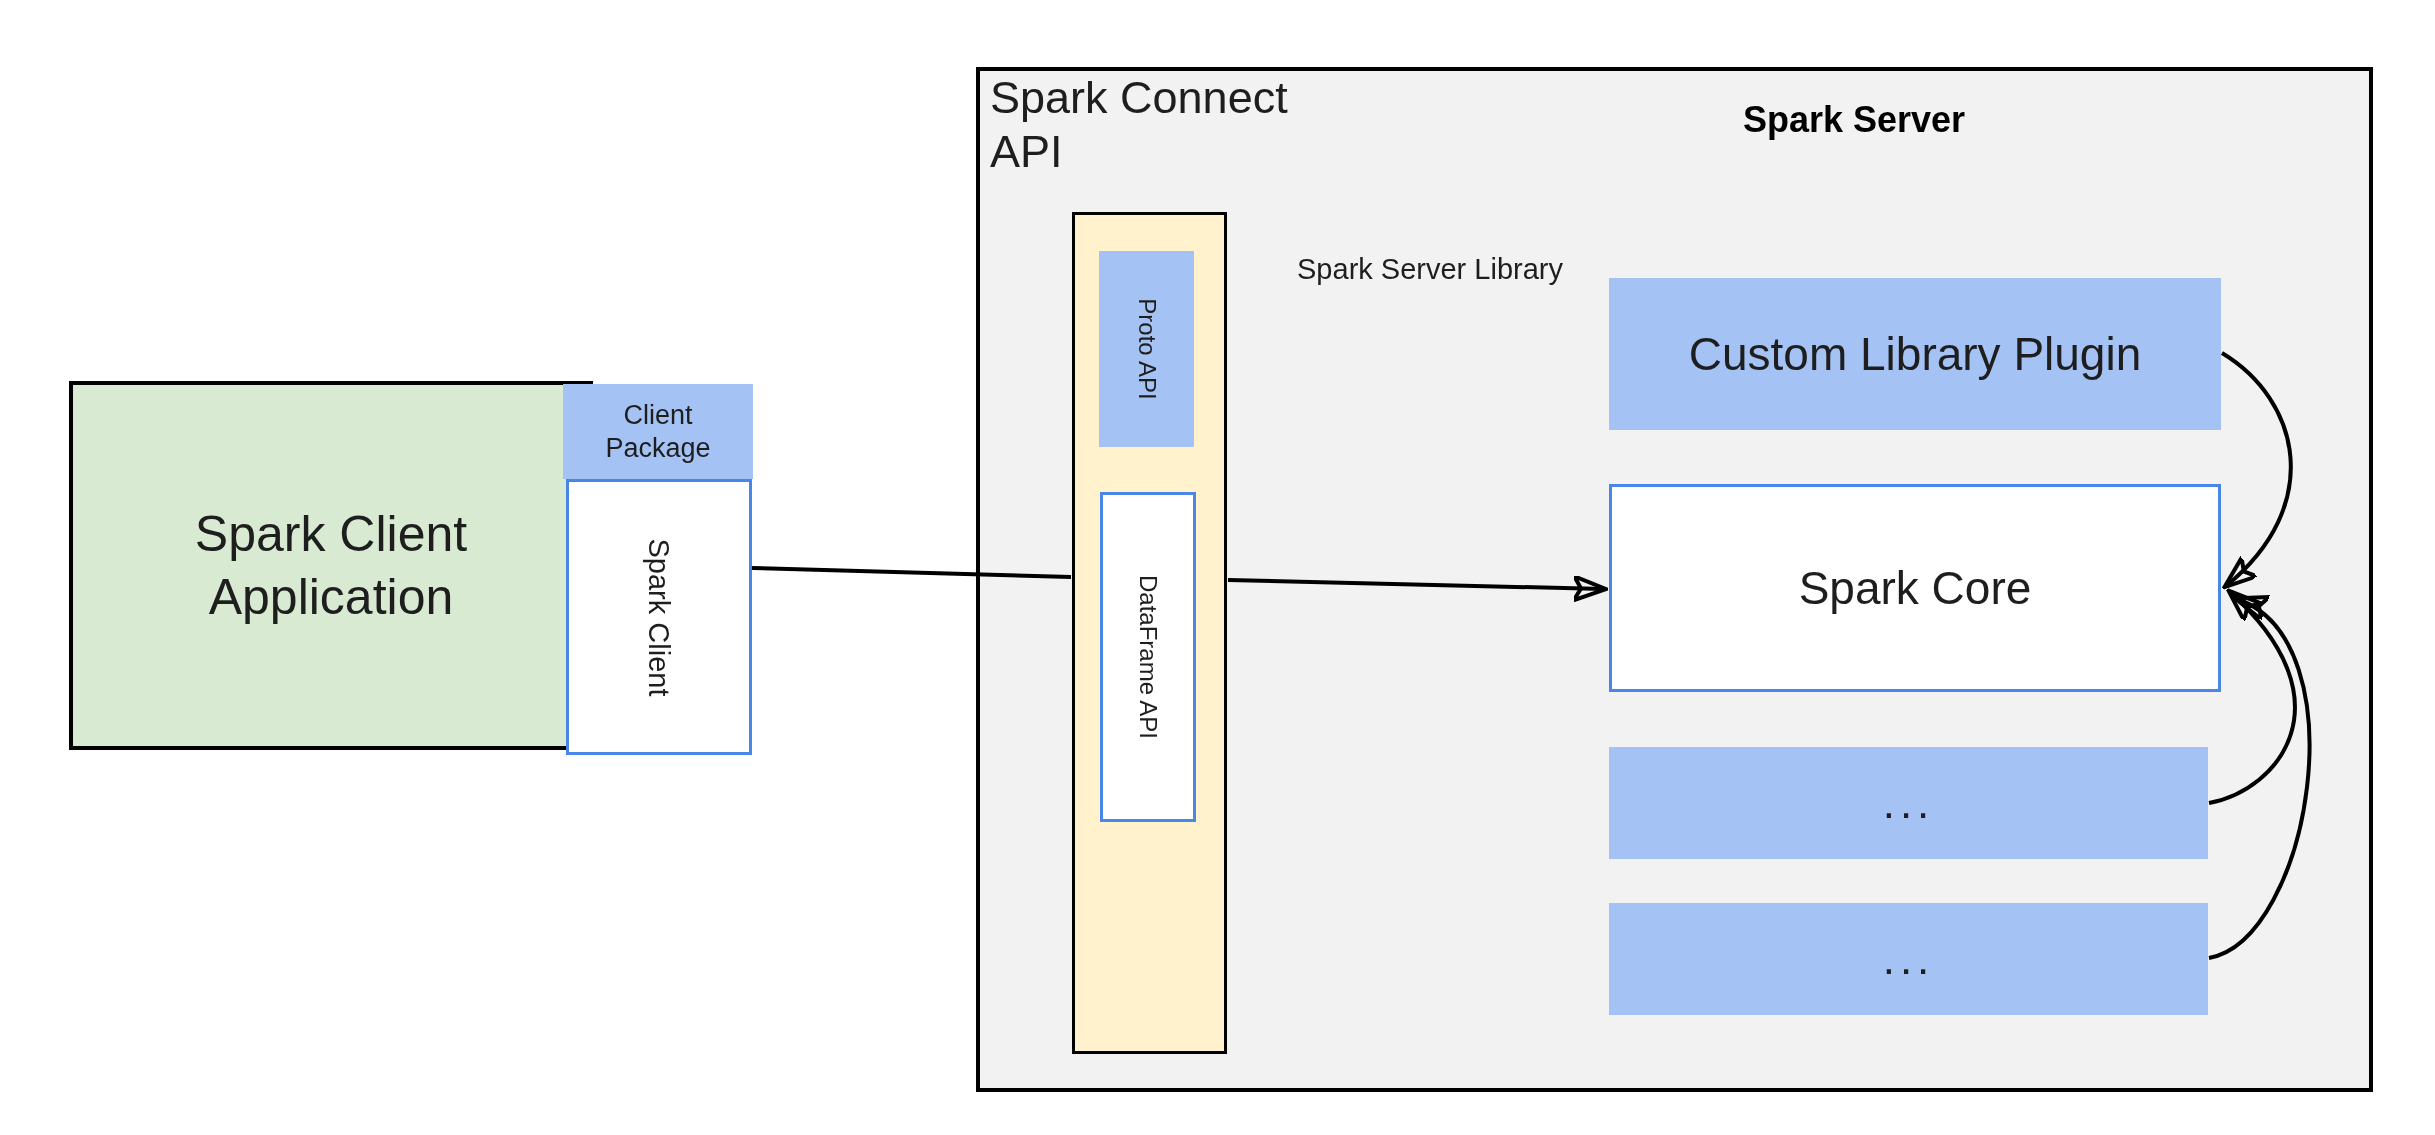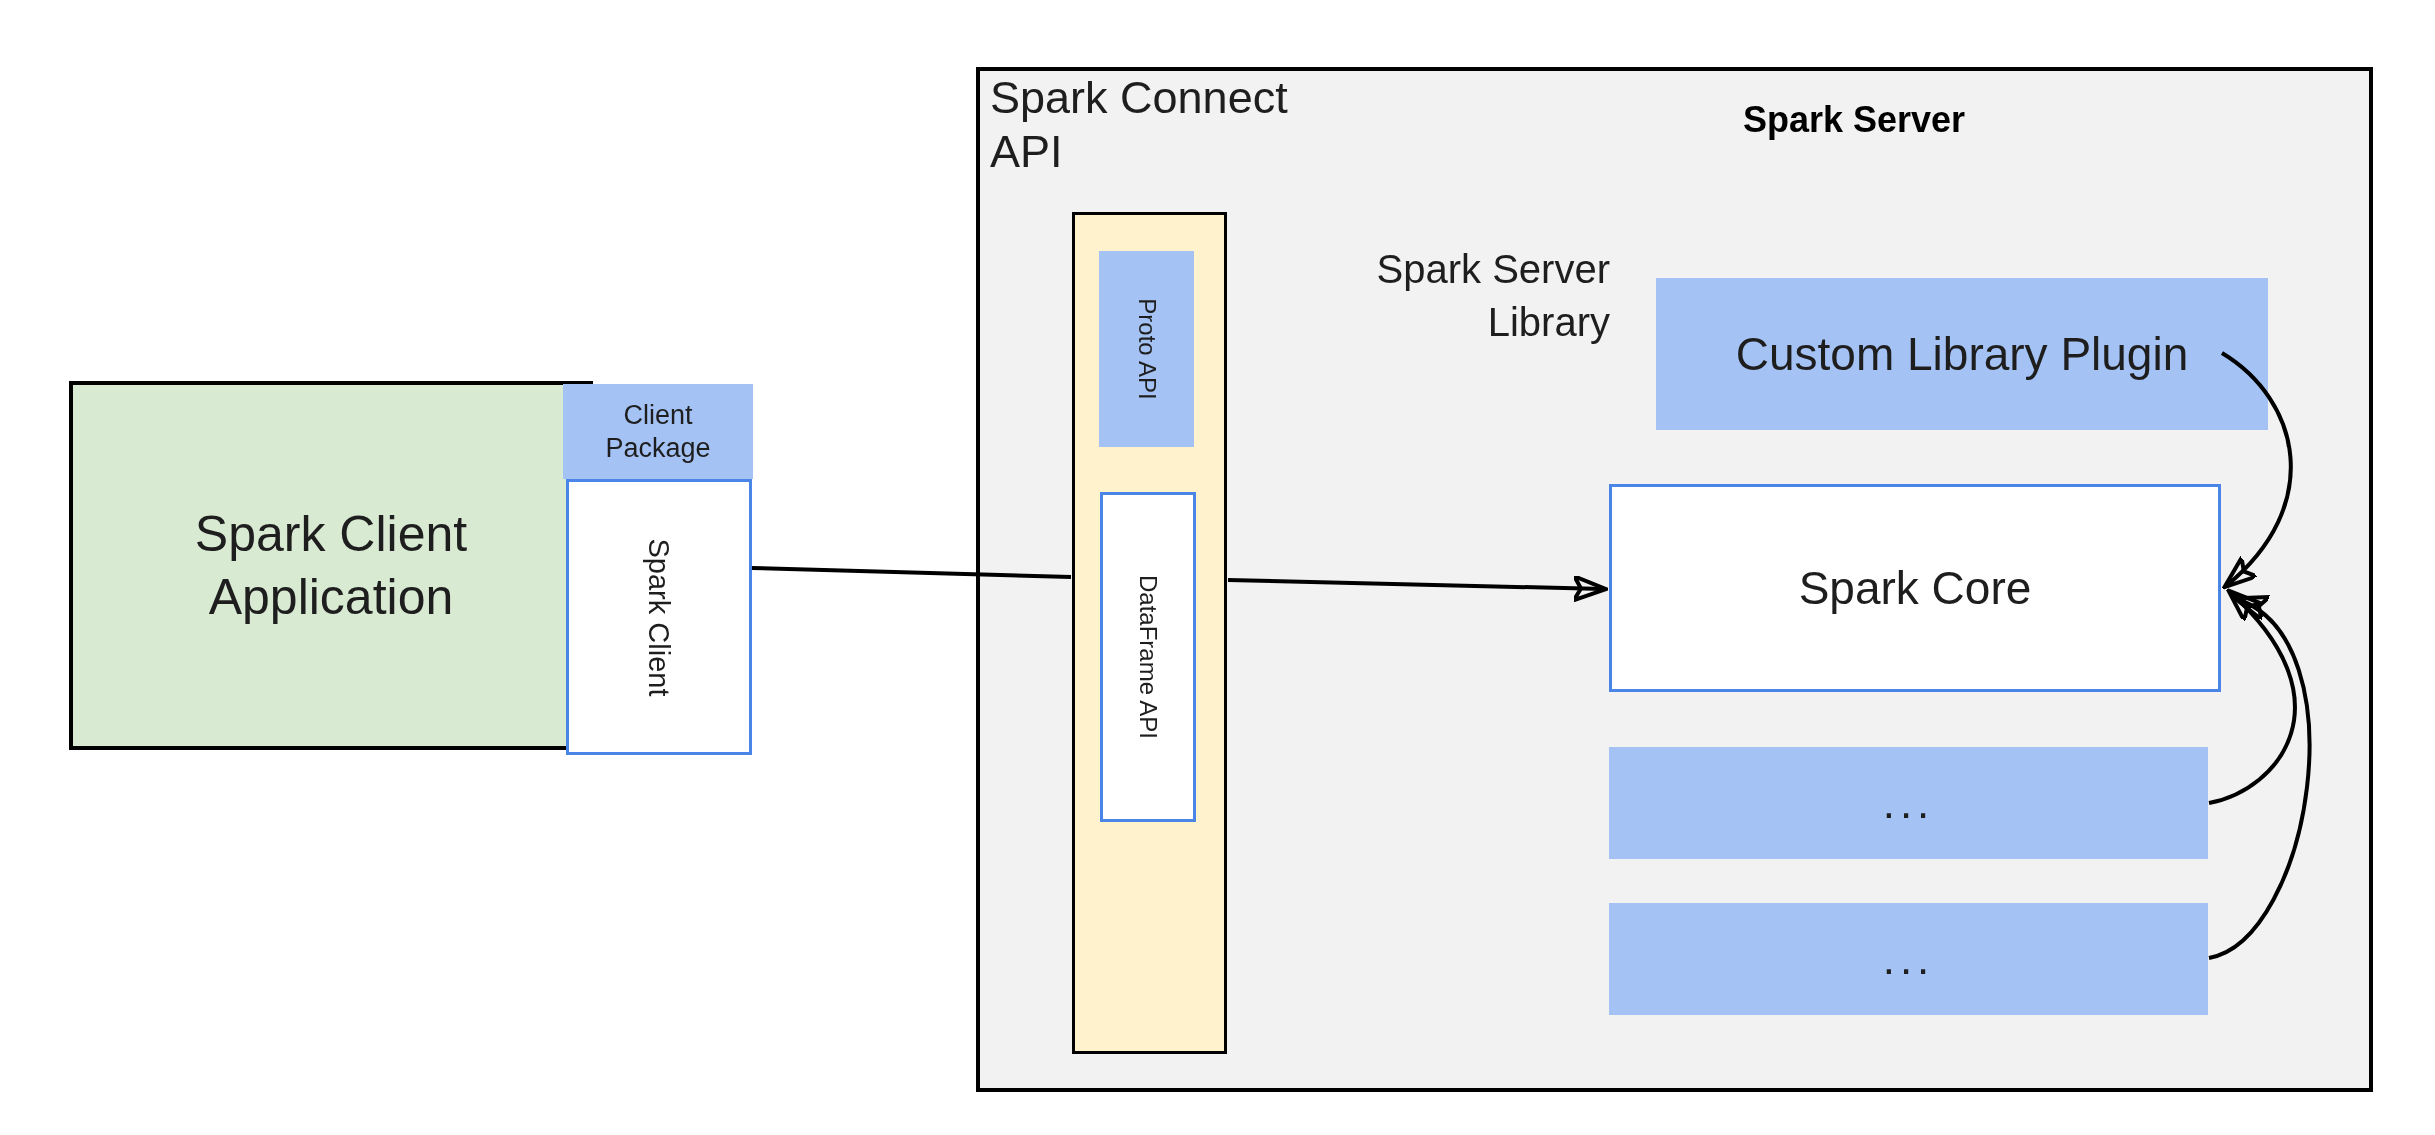--- a/index.html
+++ b/index.html
@@ -60,26 +60,26 @@
   }
   .proto-box{
     left:24px;top:36px;width:95px;height:196px;
     background:var(--fill-blue);font-size:24px;
   }
   .dataframe-box{
     left:25px;top:277px;width:96px;height:330px;
     background:#ffffff;border:3px solid var(--stroke-blue);font-size:24px;
   }
   .library-label{
-    left:270px;top:172px;width:360px;text-align:right;
-    font-size:40px;line-height:53px;
+    left:270px;top:172px;width:360px;text-align:center;
+    font-size:29px;line-height:53px;
   }
   .plugin-box{
     left:629px;top:207px;width:612px;height:152px;
-    background:var(--fill-blue);font-size:46px;margin-left:47px;
+    background:var(--fill-blue);font-size:46px;
   }
   .core-box{
     left:629px;top:413px;width:612px;height:208px;
     background:#ffffff;border:3px solid var(--stroke-blue);font-size:46px;
   }
   .module-box-1{left:629px;top:676px;width:599px;height:112px;background:var(--fill-blue);font-size:44px;letter-spacing:5px;}
   .module-box-2{left:629px;top:832px;width:599px;height:112px;background:var(--fill-blue);font-size:44px;letter-spacing:5px;}
 
   .arrow-layer{position:absolute;left:0;top:0;width:2435px;height:1135px;z-index:10;pointer-events:none;}
   .arrow-layer path{fill:none;stroke:#000;stroke-width:4px;}

